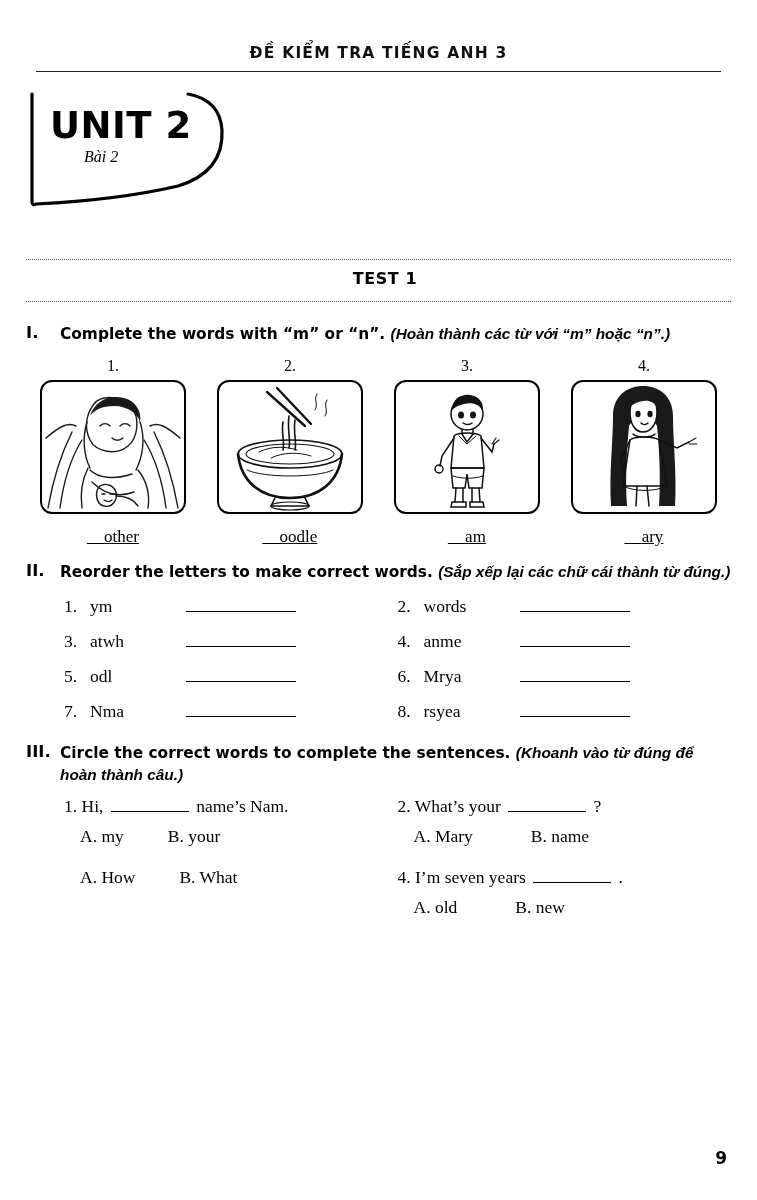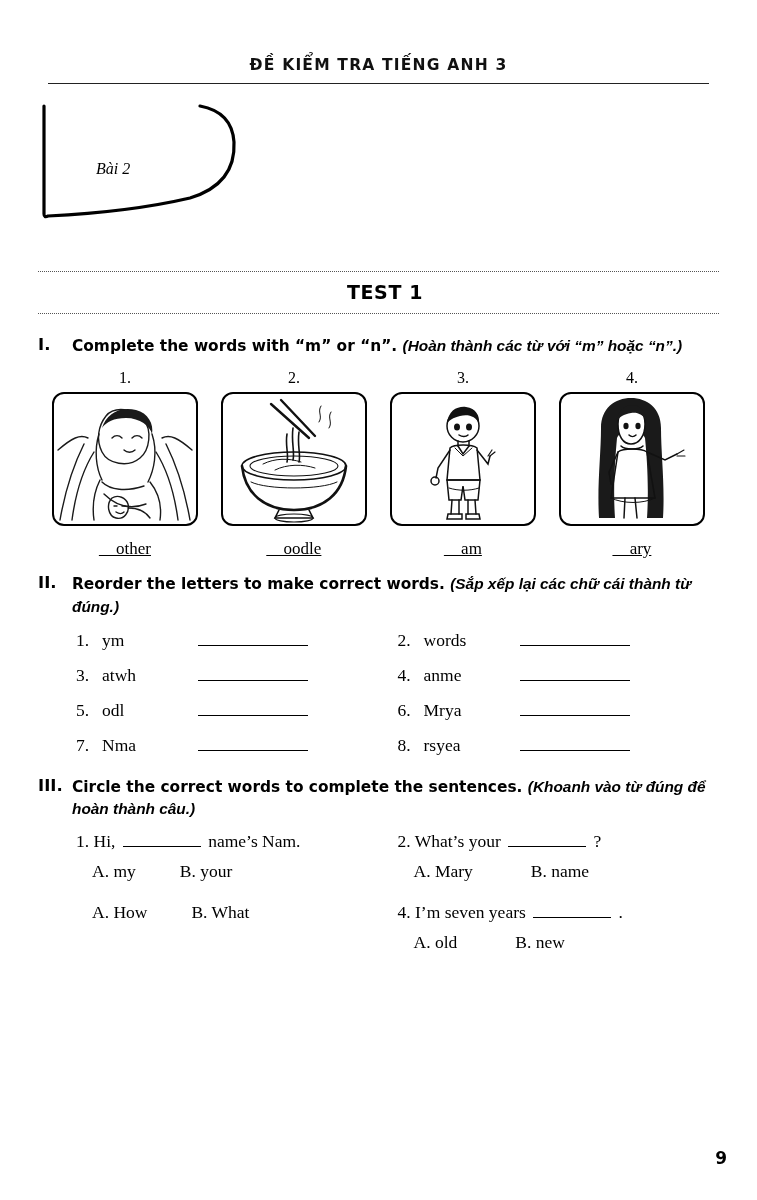--- a/index.html
+++ b/index.html
@@ -11,21 +11,21 @@
     font-family: "Liberation Serif", serif;
     color: #000;
     position: relative;
     overflow: hidden;
   }
 
   .page {
     position: relative;
     width: 757px;
     height: 1200px;
-    padding: 12px;
+    padding: 0;
   }
 
   
   .running-head {
     text-align: center;
     font-family: "DejaVu Sans", sans-serif;
     font-size: 15.5px;
     font-weight: 700;
     letter-spacing: 1.2px;
     padding-top: 44px;
@@ -106,21 +106,21 @@
   }
   .test-block .dots-top { top: 6px; }
   .test-block .dots-bottom { top: 48px; }
   .test-label {
     position: absolute;
     left: 13px; right: 0;
     top: 16px;
     text-align: center;
     font-family: "DejaVu Sans", sans-serif;
     font-weight: 700;
-    font-size: 19px;
+    font-size: 16px;
     letter-spacing: 0.6px;
   }
 
   
   .content { padding: 0 26px; }
 
   .ex {
     margin-top: 14px;
   }
   .ex-head {
@@ -244,20 +244,21 @@
 <div class="page">
 
   <div class="running-head">ĐỀ KIỂM TRA TIẾNG ANH 3</div>
   <div class="header-rule"></div>
 
   <div class="unit-area">
     <div class="unit-badge">
       <svg class="curve" viewBox="0 0 200 118" xmlns="http://www.w3.org/2000/svg">
         <path d="M4 4 L4 112 Q4 116 8 114 Q90 110 150 96 Q196 82 194 40 Q192 10 160 4" fill="none" stroke="#000" stroke-width="3.2" stroke-linecap="round"></path>
       </svg>
+      <div class="unit-title">UNIT 2</div>
       <div class="unit-sub">Bài 2</div>
     </div>
 
   </div>
 
   <div class="test-block">
     <div class="dots-top"></div>
     <div class="test-label">TEST 1</div>
     <div class="dots-bottom"></div>
   </div>

